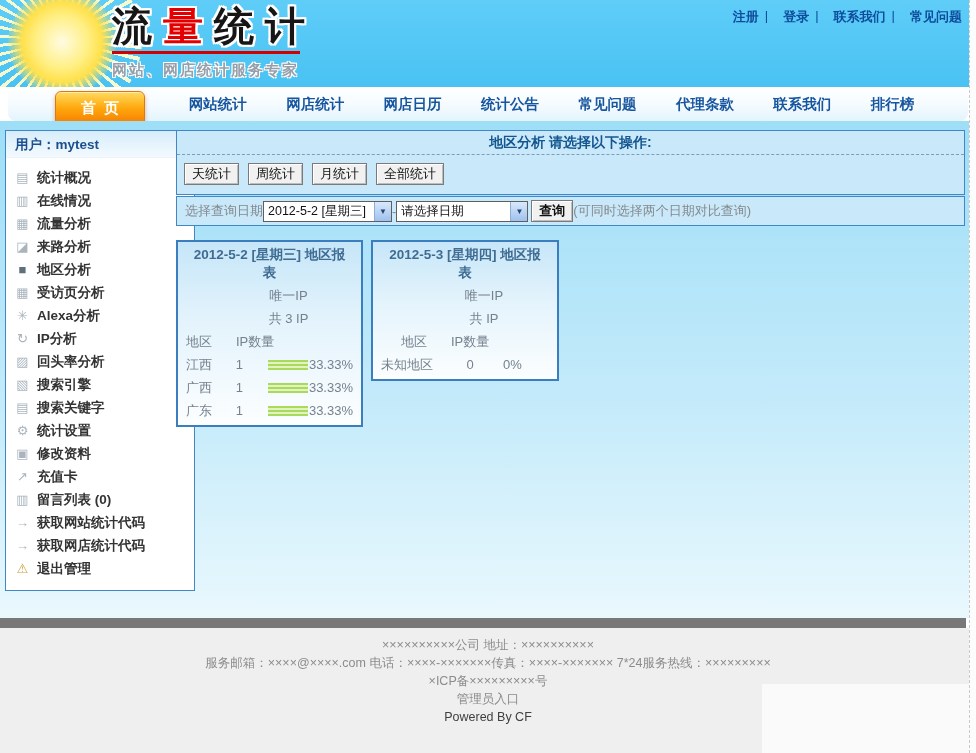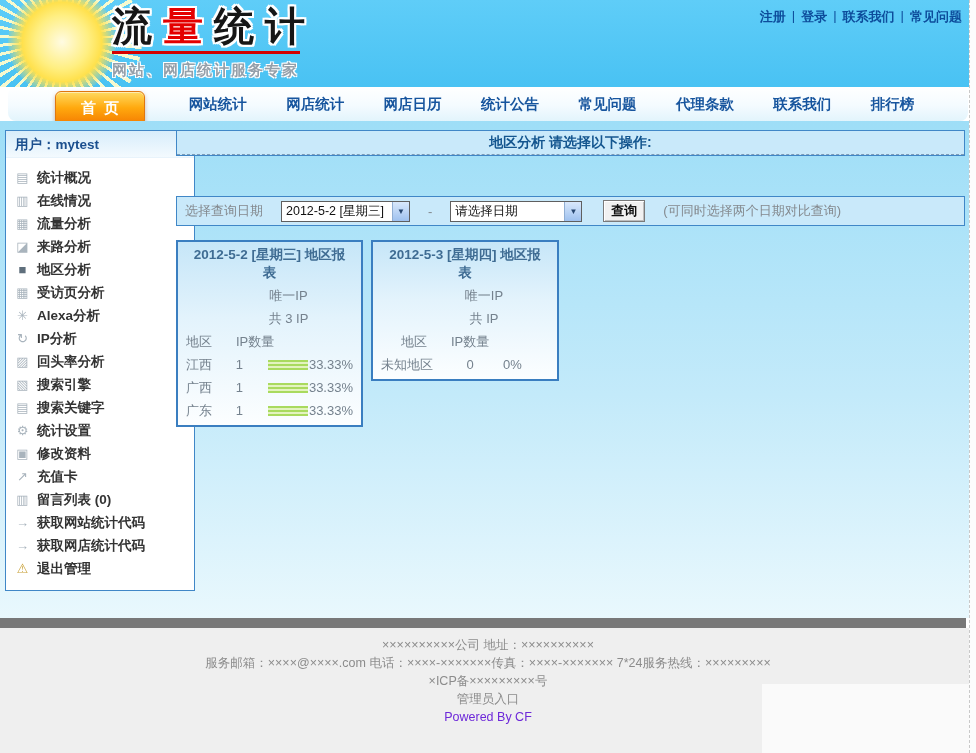--- a/index.html
+++ b/index.html
@@ -15,21 +15,21 @@
     background:radial-gradient(circle,#fffbe2 0%,#ffef82 35%,#ffe14d 52%,rgba(255,225,77,0) 74%); }
   .logo { position:absolute; left:112px; top:2px; }
   .logo-title { font-family:"DejaVu Serif","Liberation Serif",serif; font-weight:bold; font-size:40px;
     line-height:48px; letter-spacing:11px; color:#161616; white-space:nowrap;
     text-shadow:-2px -2px 0 #fff,2px -2px 0 #fff,-2px 2px 0 #fff,2px 2px 0 #fff,0 -2px 0 #fff,0 2px 0 #fff,-2px 0 0 #fff,2px 0 0 #fff; }
   .logo-title .red { color:#e40000; }
   .logo-underline { width:188px; height:3px; background:#d40000; margin-top:1px; }
   .logo-subtitle { margin-top:7px; font-size:15px; font-weight:bold; letter-spacing:2px; color:#95a0aa; white-space:nowrap;
     text-shadow:-1px -1px 0 #fff,1px -1px 0 #fff,-1px 1px 0 #fff,1px 1px 0 #fff; }
   .top-links { position:absolute; right:14px; top:8px; display:flex; gap:6px; font-size:13px; font-weight:bold; color:#0d4c9b; }
-  .top-links .tl { cursor:pointer; }
+  .top-links .tl { cursor:pointer;margin-left:9px; }
   .top-links .sep { color:#38амп74b2; font-weight:normal; }
 
   
   .navbar { position:absolute; left:8px; top:87px; width:960px; height:34px; border-radius:8px;
     background:linear-gradient(180deg,#ffffff 0%,#f4fbff 55%,#e2f4fc 100%); display:flex; align-items:center; }
   .nav-home { margin-left:47px; width:90px; height:35px; margin-top:8px; border-radius:6px;
     background:linear-gradient(180deg,#ffda60 0%,#ffa90e 48%,#f47a00 100%); border:1px solid #e0770f;
     color:#fff; font-size:15px; font-weight:bold; letter-spacing:8px; text-indent:8px;
     display:flex; align-items:center; justify-content:center; cursor:pointer;
     box-shadow:0 2px 4px rgba(130,60,0,.35), inset 0 1px 0 rgba(255,255,255,.5); }
@@ -55,21 +55,21 @@
   .panel-actions { position:absolute; left:176px; top:9px; width:789px;
     border:1px solid #4087c7; background:#c9e9fa; }
   .panel-title { text-align:center; font-size:14px; font-weight:bold; color:#14568f;
     padding:3px 0 2px; border-bottom:1px dashed #7d9cb8; }
   .panel-buttons { display:flex; gap:9px; padding:8px 7px 9px; }
   .btn { background:#f1f1f1; border:1px solid #7a7a7a; font-size:13px; color:#111;
     padding:2px 7px; height:22px; line-height:16px; cursor:pointer; white-space:nowrap;
     box-shadow:inset 1px 1px 0 #ffffff, inset -1px -1px 0 #bdbdbd; }
 
   .panel-query { position:absolute; left:176px; top:75px; width:789px; height:30px;
-    border:1px solid #4087c7; background:#c9e9fa; display:flex; align-items:center; gap:18px; padding-left:8px; }
+    border:1px solid #4087c7; background:#c9e9fa; display:flex; align-items:center; gap:0; padding-left:8px; }
   .q-label, .q-note, .q-dash { font-size:13px; color:#84898e; white-space:nowrap; }
   .select { height:21px; background:#fff; border:1px solid #5f5f5f; display:flex; align-items:center;
     justify-content:space-between; cursor:pointer; }
   .sel1 { width:129px; } .sel2 { width:132px; }
   .sel-text { font-size:12.5px; color:#111; padding:0 4px; white-space:nowrap; }
   .sel-arrow { width:17px; height:19px; background:linear-gradient(180deg,#d9e8fb 0%,#9ec1ef 100%);
     border-left:1px solid #90aed3; color:#27466f; font-size:8px; display:flex; align-items:center; justify-content:center; }
   .btn-query { margin-left:3px; font-weight:bold; }
 
   .report { position:absolute; top:119px; border:2px solid #3a7ec0; padding-bottom:3px;
@@ -87,21 +87,21 @@
   .bar { height:10px; margin-right:1px;
     background:repeating-linear-gradient(180deg,#a9da5e 0px,#a9da5e 2px,#e3f3bf 2px,#e3f3bf 4px); }
 
   
   .footer-bar { position:absolute; left:0; top:618px; width:966px; height:10px; background:#787878; }
   .footer { position:absolute; left:0; top:628px; width:976px; height:125px; background:#efefef;
     text-align:center; font-size:12.5px; color:#8c8c8c; }
   .f-line { line-height:18px; white-space:nowrap; }
   .f-first { padding-top:8px; }
   .f-admin { cursor:pointer; }
-  .f-powered { color:#6d28d9; line-height:19px; cursor:pointer; }
+  .f-powered { color:#404040; line-height:19px; cursor:pointer; }
   .corner-box { position:absolute; left:762px; top:684px; width:214px; height:69px; background:#fafafa; }
   .right-strip { position:absolute; right:0; top:0; width:7px; height:753px; background:#fcfcfc;
     border-left:1px dashed #c9c9c9; z-index:50; }
 </style>
 </head>
 <body>
 
 <div id="page">
 
   <div class="site-header">
@@ -212,20 +212,26 @@
           </div>
         <div class="menu-item">
             <span class="mi-icon warn">⚠</span>
             <span class="mi-label">退出管理</span>
           </div>
       </div>
     </div>
 
     <div class="panel-actions">
       <div class="panel-title">地区分析 请选择以下操作:</div>
+      <div class="panel-buttons">
+        <button class="btn">天统计</button>
+        <button class="btn">周统计</button>
+        <button class="btn">月统计</button>
+        <button class="btn">全部统计</button>
+      </div>
     </div>
 
     <div class="panel-query">
       <span class="q-label">选择查询日期</span>
       <div class="select sel1">
         <span class="sel-text">2012-5-2 [星期三]</span>
         <span class="sel-arrow">▼</span>
       </div>
       <span class="q-dash">-</span>
       <div class="select sel2">

